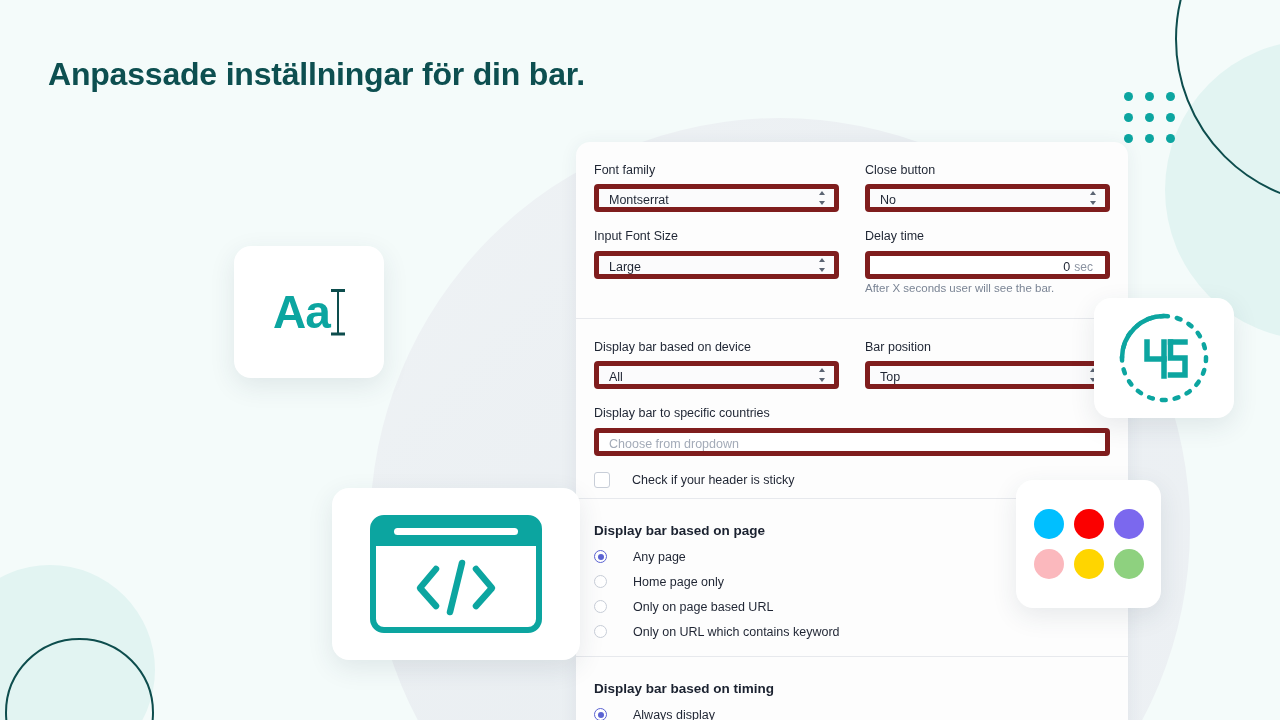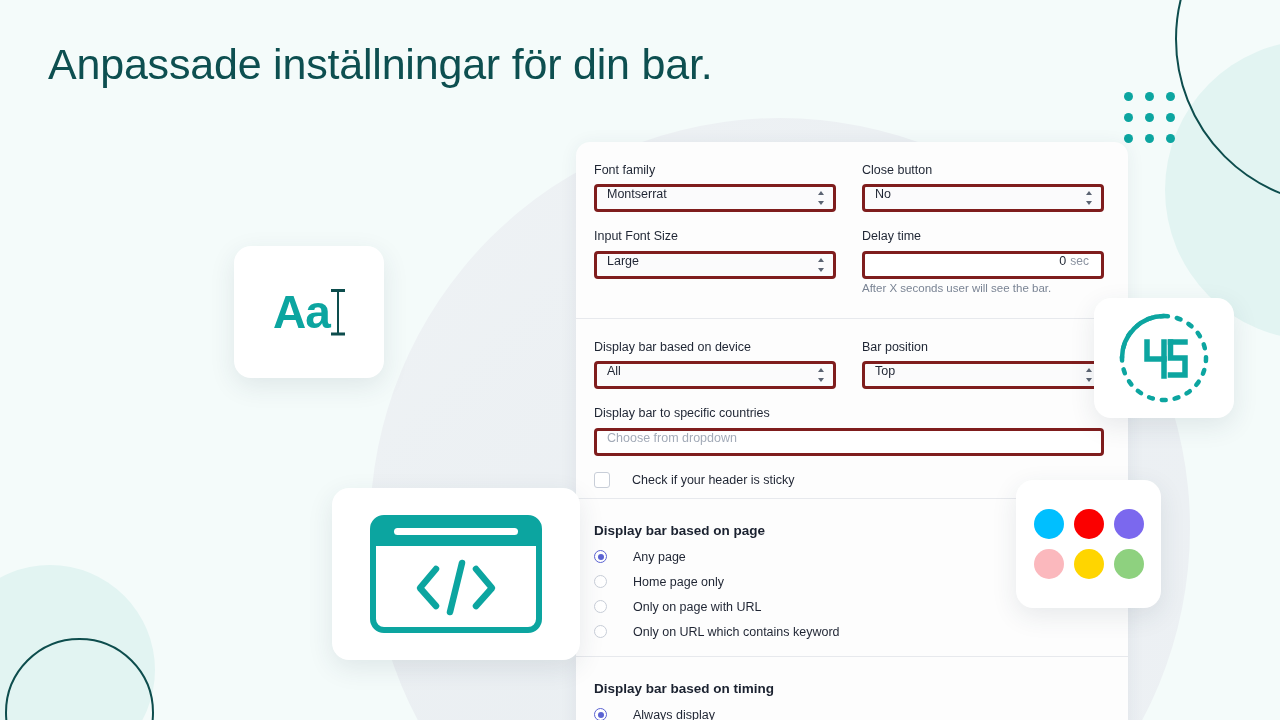--- a/index.html
+++ b/index.html
@@ -34,45 +34,45 @@
     opacity:.85;
   }
   .dot-grid{
     position:absolute;left:1124px;top:92px;
     display:grid;grid-template-columns:repeat(3,9px);gap:12px;
   }
   .dot-grid i{display:block;width:9px;height:9px;border-radius:50%;background:#0ca5a0;}
 
   
   .headline{
-    position:absolute;left:48px;top:40px;
-    font-size:43px;font-weight:400;color:#0d4f50;letter-spacing:-.2px;
+    position:absolute;left:48px;top:56px;
+    font-size:32px;font-weight:700;color:#0d4f50;letter-spacing:-.2px;
     white-space:nowrap;
   }
 
   
   .panel{
     position:absolute;left:576px;top:142px;width:552px;height:600px;
     background:#fdfdfd;border-radius:14px 14px 0 0;
     box-shadow:0 2px 18px rgba(40,60,80,.07);
     overflow:hidden;
   }
-  .panel-section{padding:20px 24px 6px 18px;}
+  .panel-section{padding:20px 18px 6px 18px;}
   .divider{height:1px;background:#e7e9ed;margin:0;}
 
   .grid2{display:flex;gap:26px;}
   .col{flex:1;min-width:0;}
 
   .field{margin-bottom:16px;}
   .field-label{
     font-size:12.5px;color:#1e2533;margin-bottom:6px;line-height:1.3;
   }
   .ctrl{
-    position:relative;height:28px;border:3px solid #7f1d1d;border-radius:4px;
-    background:#fbfbfc;display:flex;align-items:flex-start;
+    position:relative;height:28px;border:5px solid #7f1d1d;border-radius:4px;
+    background:#fbfbfc;display:flex;align-items:flex-end;
     padding:0 26px 0 10px;font-size:12.5px;color:#1f2533;
     box-sizing:border-box;
   }
   .ctrl.wide{background:#fff;}
   .ctrl .val{flex:1;overflow:hidden;text-overflow:ellipsis;white-space:nowrap;}
   .ctrl .suffix{color:#8b93a1;font-size:12px;margin-left:4px;}
   .ctrl .num{color:#1f2533;font-size:12.5px;}
   .ctrl.right{justify-content:flex-end;padding-right:12px;}
   .stepper{
     position:absolute;right:8px;top:50%;transform:translateY(-50%);
@@ -259,21 +259,21 @@
       <div class="radio-row">
         <span class="radio on"></span>
         <span class="radio-label">Any page</span>
       </div>
       <div class="radio-row">
         <span class="radio"></span>
         <span class="radio-label">Home page only</span>
       </div>
       <div class="radio-row">
         <span class="radio"></span>
-        <span class="radio-label">Only on page with URL</span>
+        <span class="radio-label">Only on page based URL</span>
       </div>
       <div class="radio-row">
         <span class="radio"></span>
         <span class="radio-label">Only on URL which contains keyword</span>
       </div>
     </div>
 
     <div class="divider"></div>
 
     <div class="panel-section">

